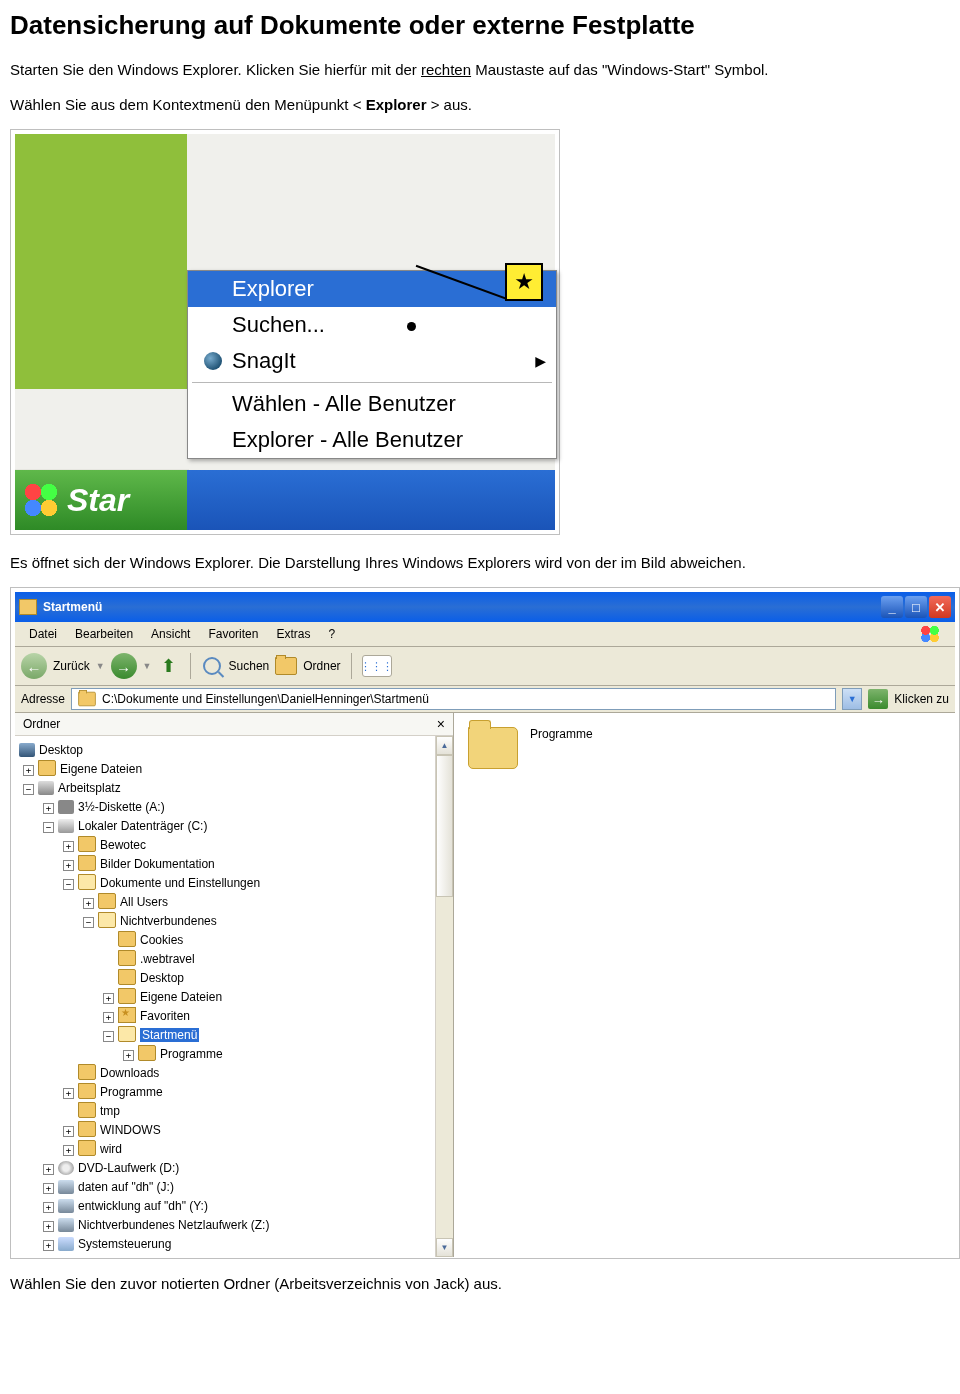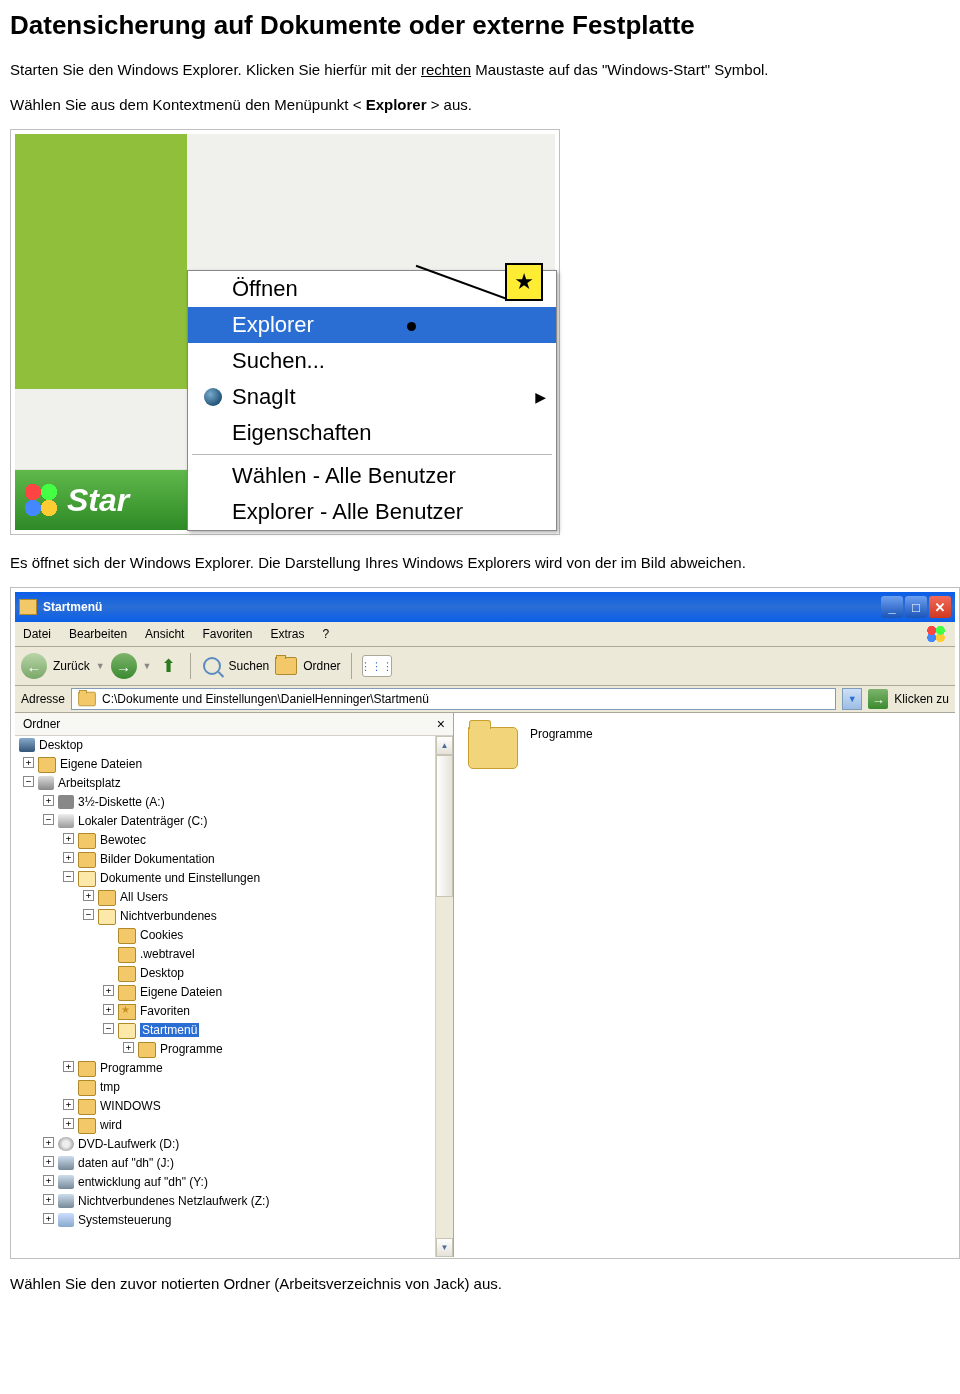--- a/index.html
+++ b/index.html
@@ -25,21 +25,21 @@
 .pointerdot{position:absolute;left:392px;top:188px;width:9px;height:9px;border-radius:50%;background:#000}
 .fig2{width:940px;height:662px;position:relative;font-family:Tahoma,Arial,sans-serif;font-size:12px;background:#c4b5fd}
 .titlebar{height:30px;background:linear-gradient(to bottom,#0a5ee8,#2a6ed4,#0a5ee8);color:#fff;display:flex;align-items:center;padding:0 4px}
 .titlebar .foldico{width:16px;height:14px;background:#f2c868;border:1px solid #b08a2a;margin-right:6px}
 .titlebar .t{flex:1;font-weight:bold}
 .winbtns{display:flex;gap:2px}
 .winbtn{width:22px;height:22px;display:flex;align-items:center;justify-content:center;color:#fff;font-weight:bold;font-size:13px;border-radius:3px}
 .wmin{background:linear-gradient(to bottom,#6ca0f0,#1a54b8)}
 .wmax{background:linear-gradient(to bottom,#6ca0f0,#1a54b8)}
 .wcls{background:linear-gradient(to bottom,#f26a5a,#d03820)}
-.menubar{height:24px;background:#ece9d8;display:flex;align-items:center;padding:0 8px;border-bottom:1px solid #aca899;gap:18px}
+.menubar{height:24px;background:#ece9d8;display:flex;align-items:center;padding:0 14px;border-bottom:1px solid #aca899;gap:18px}
 .menubar .flag{margin-left:auto;width:22px;height:18px;background:radial-gradient(circle at 30% 30%,#f44 0 22%,transparent 23%),radial-gradient(circle at 70% 30%,#4f4 0 22%,transparent 23%),radial-gradient(circle at 30% 70%,#48f 0 22%,transparent 23%),radial-gradient(circle at 70% 70%,#fc3 0 22%,transparent 23%)}
 .toolbar{height:38px;background:#ece9d8;display:flex;align-items:center;padding:0 6px;border-bottom:1px solid #aca899;gap:6px}
 .navbtn{width:26px;height:26px;border-radius:50%;display:flex;align-items:center;justify-content:center;color:#fff;font-size:15px}
 .navback{background:linear-gradient(to bottom,#b8d4a8,#7aa868)}
 .navfwd{background:linear-gradient(to bottom,#7db46c,#3a8a2e)}
 .tb-ico{width:22px;height:22px;display:flex;align-items:center;justify-content:center}
 .upico{color:#2a7a1e;font-size:18px}
 .searchico{border:2px solid #5a8ac0;border-radius:50%;width:14px;height:14px;position:relative}
 .searchico:after{content:"";position:absolute;width:2px;height:7px;background:#5a8ac0;transform:rotate(-45deg);right:-3px;bottom:-5px}
 .foldsm{width:20px;height:16px;background:#f2c868;border:1px solid #b08a2a;border-radius:0 2px 2px 2px;position:relative}
@@ -48,21 +48,21 @@
 .tbsep{width:1px;height:26px;background:#aca899;margin:0 4px}
 .addrbar{height:26px;background:#ece9d8;display:flex;align-items:center;padding:0 6px;border-bottom:1px solid #aca899;gap:6px}
 .addrinput{flex:1;height:20px;border:1px solid #7f9db9;background:#fff;display:flex;align-items:center;padding:0 4px;gap:4px}
 .dropbtn{width:18px;height:20px;background:linear-gradient(to bottom,#cde0f6,#9dbde4);border:1px solid #7f9db9;display:flex;align-items:center;justify-content:center;color:#2a6ed4;font-size:9px}
 .gobtn{width:20px;height:20px;background:linear-gradient(to bottom,#7db46c,#3a8a2e);display:flex;align-items:center;justify-content:center;color:#fff;font-size:13px;border-radius:2px}
 .body2{display:flex;height:544px}
 .treepane{width:438px;border-right:1px solid #aca899;background:#fff;position:relative;display:flex;flex-direction:column}
 .treehead{height:22px;display:flex;align-items:center;padding:0 8px;border-bottom:1px solid #d4d0c8;background:#f7f7f3}
 .treehead .x{margin-left:auto;font-family:Arial;font-size:14px;cursor:pointer}
 .treebody{flex:1;overflow:hidden;padding:2px 0}
-.trow{display:flex;align-items:flex-start;height:19px;white-space:nowrap}
+.trow{display:flex;align-items:flex-end;height:19px;white-space:nowrap}
 .ind{display:inline-block}
 .pm{width:9px;height:9px;border:1px solid #888;display:inline-flex;align-items:center;justify-content:center;font-size:9px;line-height:1;margin-right:4px;font-family:monospace;background:#fff}
 .pmsp{width:15px;display:inline-block}
 .tico{width:16px;height:14px;margin-right:4px;display:inline-block;vertical-align:middle}
 .ico-desktop{background:linear-gradient(to bottom,#8ac 0,#357 100%);border-radius:2px}
 .ico-fold{background:#f2c868;border:1px solid #b08a2a;border-radius:0 2px 2px 2px}
 .ico-foldopen{background:#fce8a8;border:1px solid #b08a2a;border-radius:0 2px 2px 2px}
 .ico-mycomp{background:linear-gradient(#ddd,#888);border-radius:2px}
 .ico-floppy{background:#888;border-radius:2px}
 .ico-hdd{background:linear-gradient(#eee,#999);border-radius:2px}
@@ -99,29 +99,27 @@
 <div class="figwrap">
   <div class="fig1">
     <div class="greenbar"></div>
     <div class="statusbar">Bereit</div>
     <div class="taskbar"></div>
     <div class="startbtn">
       <span class="flag"></span>
       <span>Star</span>
     </div>
     <div class="ctxmenu">
-      <div class="mi">Öffnen</div>
       <div class="mi hl">Explorer</div>
       <div class="mi">Suchen...</div>
       <div class="mi">
         <span class="snagico"></span>
         <span>SnagIt</span>
         <span class="sub">▶</span>
       </div>
-      <div class="mi">Eigenschaften</div>
       <div class="sep"></div>
       <div class="mi">Wählen - Alle Benutzer</div>
       <div class="mi">Explorer - Alle Benutzer</div>
     </div>
     <div class="pointerline"></div>
     <div class="pointerdot"></div>
     <div class="starbox">★</div>
   </div>
 </div>
 
@@ -281,20 +279,26 @@
                 <span class="sel">Startmenü</span>
               </div>
           <div class="trow">
                 <span class="ind" style="width:108px"></span>
                 <span class="pm">+</span>
                 <span class="tico ico-fold"></span>
                 <span>Programme</span>
               </div>
           <div class="trow">
                 <span class="ind" style="width:48px"></span>
+                <span class="pmsp"></span>
+                <span class="tico ico-fold"></span>
+                <span>Downloads</span>
+              </div>
+          <div class="trow">
+                <span class="ind" style="width:48px"></span>
                 <span class="pm">+</span>
                 <span class="tico ico-fold"></span>
                 <span>Programme</span>
               </div>
           <div class="trow">
                 <span class="ind" style="width:48px"></span>
                 <span class="pmsp"></span>
                 <span class="tico ico-fold"></span>
                 <span>tmp</span>
               </div>

